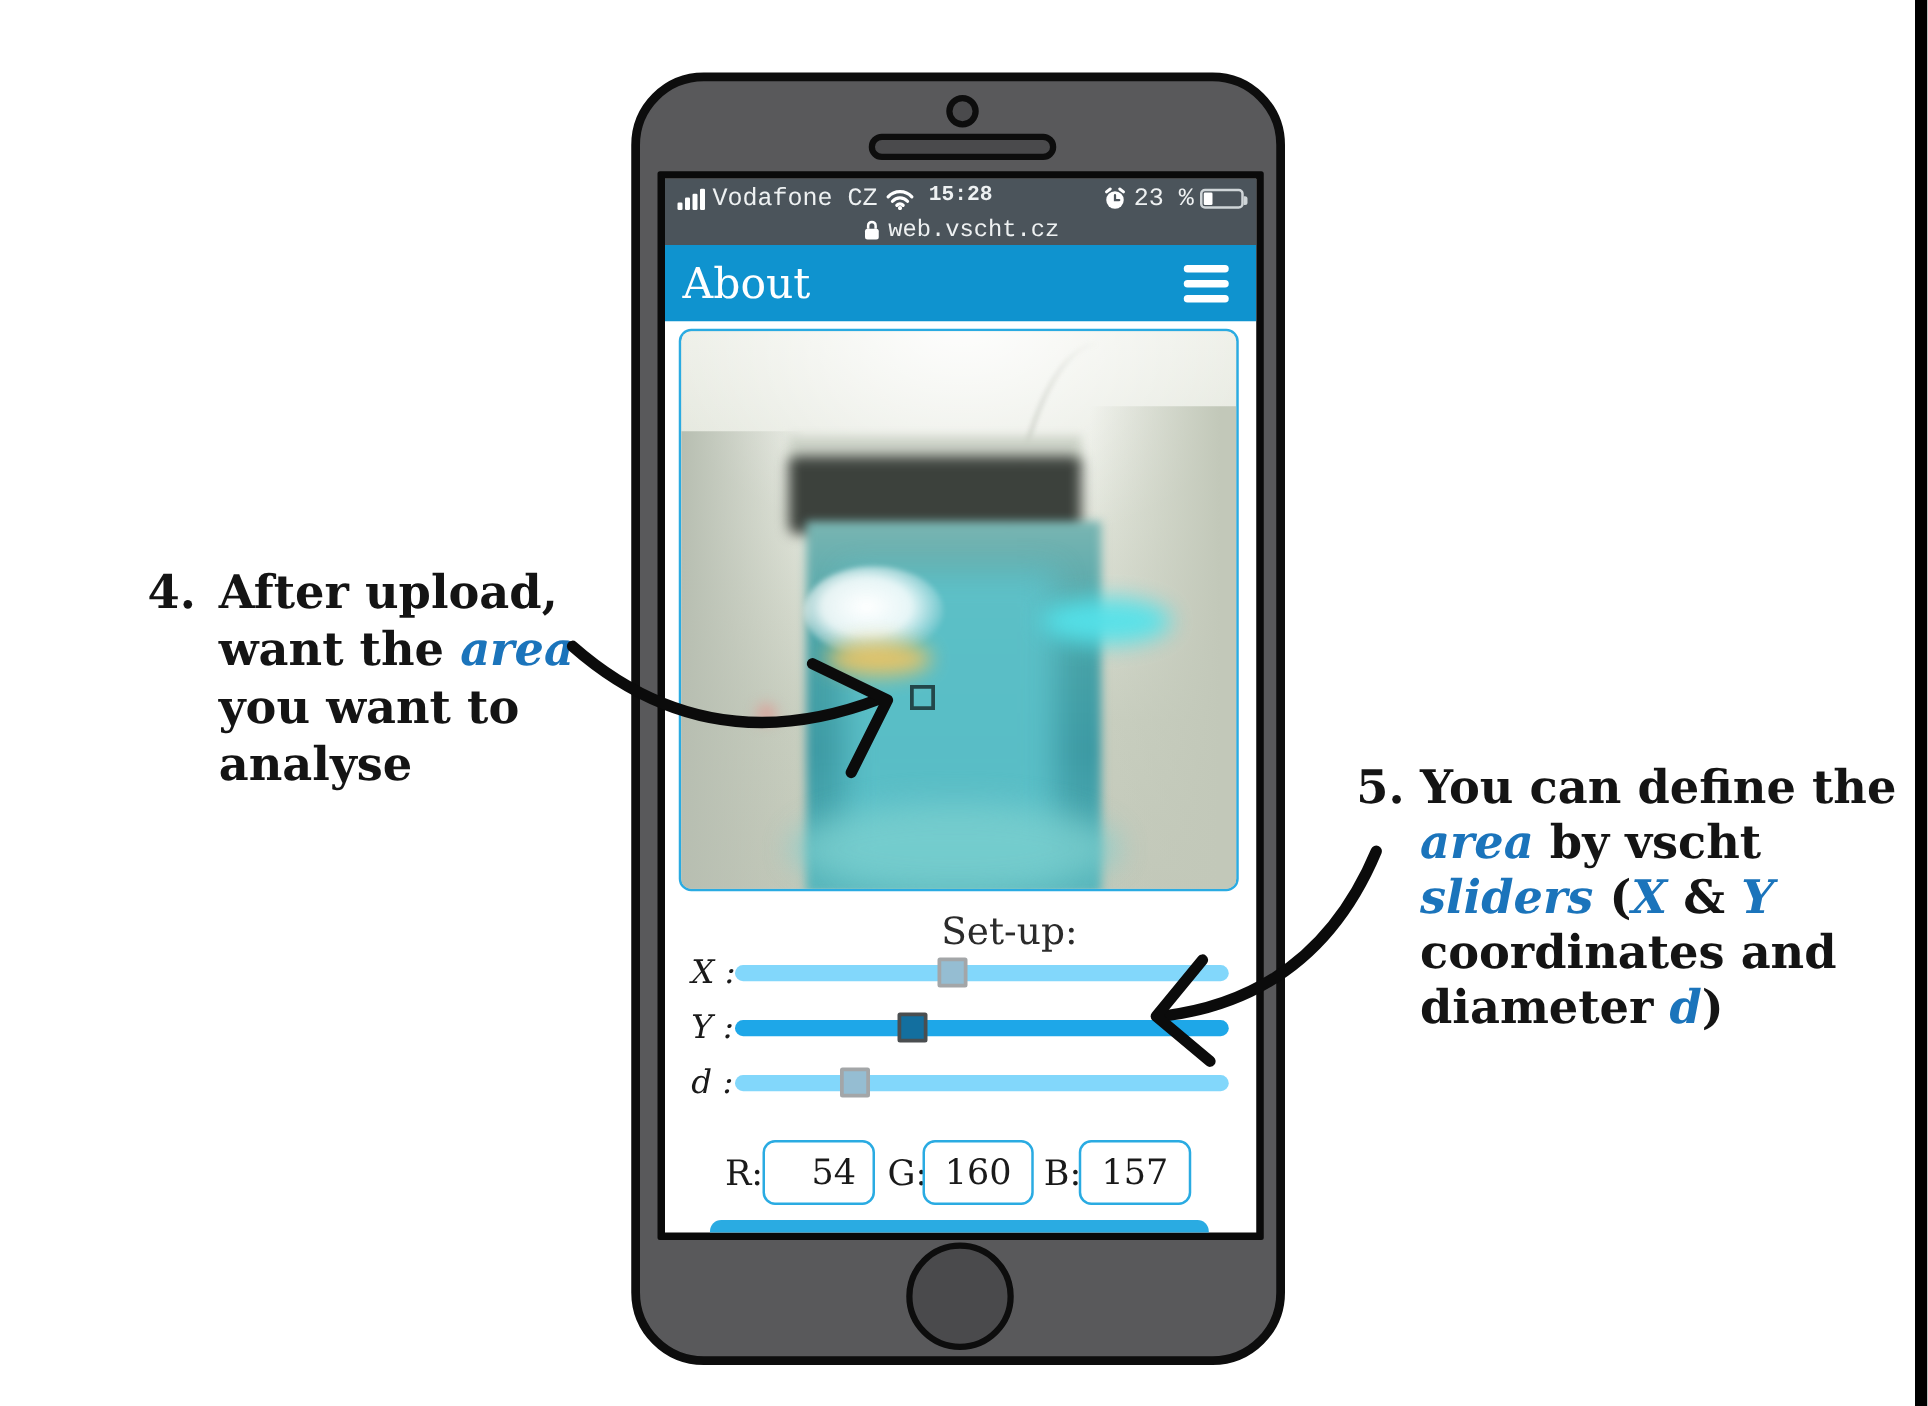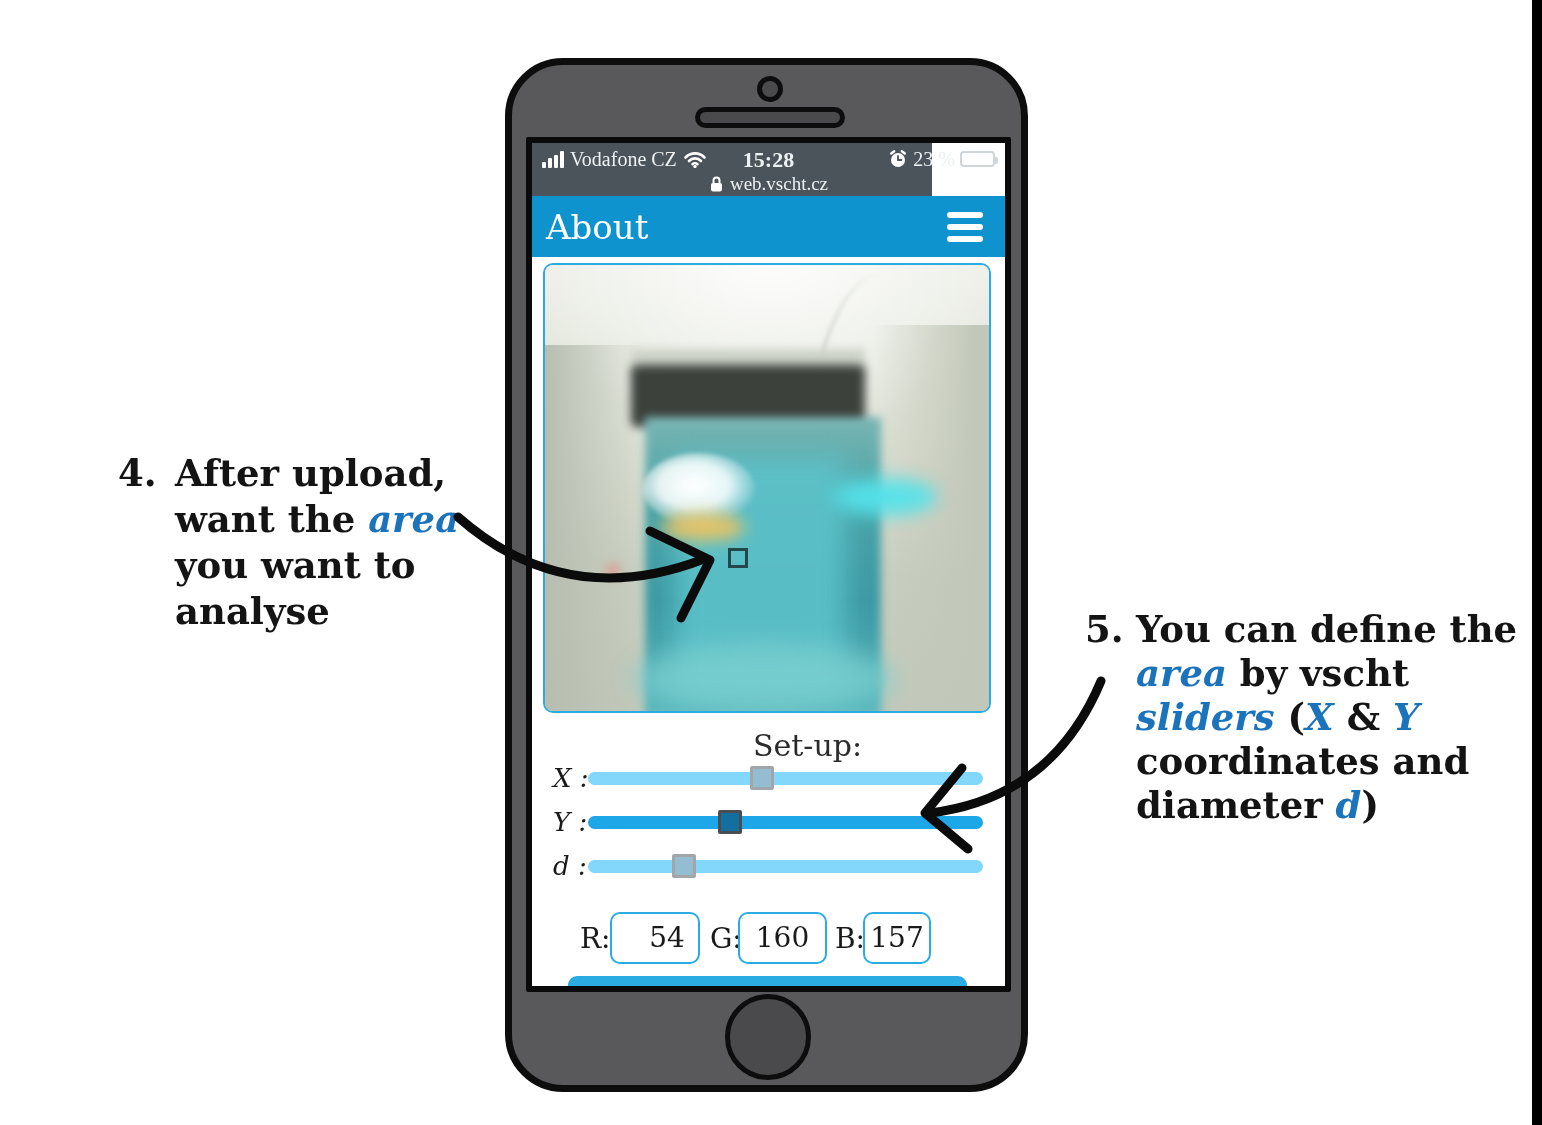--- a/index.html
+++ b/index.html
@@ -21,28 +21,28 @@
     background:#4a4a4c;border:5px solid #0d0d0d;box-sizing:border-box;}
   .home-btn{position:absolute;left:213px;top:929px;width:86px;height:86px;border-radius:50%;
     background:#4a4a4c;border:5px solid #0d0d0d;box-sizing:border-box;}
   .screen{
     position:absolute;left:14px;top:72px;width:485px;height:855px;
     background:#ffffff;border:6px solid #0a0a0a;box-sizing:border-box;border-radius:2px;overflow:hidden;
   }
   .screen-inner{position:absolute;left:0;top:0;width:473px;height:843px;}
 
   
-  .status-bar{position:absolute;left:0;top:0;width:400px;height:53px;background:#4b545b;
-    color:#eef1f2;font-family:Liberation Serif, serif;}
+  .status-bar{position:absolute;left:0;top:0;width:473px;height:53px;background:#4b545b;
+    color:#eef1f2;font-family:Liberation Mono, monospace;}
   .sb-row1{position:absolute;left:0;top:3px;width:473px;height:26px;}
   .sb-left{position:absolute;left:10px;top:0;height:26px;display:flex;align-items:center;gap:6px;}
   .signal{display:flex;align-items:flex-end;gap:2px;height:18px;}
   .signal i{display:block;width:4px;background:#fff;border-radius:1px;}
   .carrier{font-size:20px;}
-  .sb-time{position:absolute;left:50%;top:1px;transform:translateX(-50%);font-size:22px;font-weight:bold;}
+  .sb-time{position:absolute;left:50%;top:1px;transform:translateX(-50%);font-size:17px;font-weight:bold;}
   .sb-right{position:absolute;right:10px;top:0;height:26px;display:flex;align-items:center;gap:5px;}
   .battery-pct{font-size:20px;}
   .battery{position:relative;width:35px;height:16px;border:2px solid #cfd5d8;border-radius:4px;box-sizing:border-box;}
   .battery .fill{position:absolute;left:1px;top:1px;width:7px;height:10px;background:#fff;border-radius:1px;}
   .battery .nub{position:absolute;right:-5px;top:4px;width:3px;height:7px;background:#cfd5d8;border-radius:0 2px 2px 0;}
   .sb-row2{position:absolute;left:0;top:29px;width:473px;height:23px;display:flex;justify-content:center;align-items:center;gap:6px;font-size:19px;}
 
   
   .app-header{position:absolute;left:0;top:53px;width:473px;height:61px;background:#0f93cf;}
   .app-title{position:absolute;left:14px;top:11px;color:#fff;font-size:34px;}
@@ -215,21 +215,21 @@
           <div class="thumb light" style="left:84px;"></div>
         </div>
       </div>
 
       <div class="rgb-row">
         <span class="rgb-label" style="left:48px;">R:</span>
         <div class="rgb-box" style="left:78px;width:90px;padding-left:24px;">54</div>
         <span class="rgb-label" style="left:178px;">G:</span>
         <div class="rgb-box" style="left:206px;width:89px;">160</div>
         <span class="rgb-label" style="left:303px;">B:</span>
-        <div class="rgb-box" style="left:331px;width:68px;text-align:center;">157</div>
+        <div class="rgb-box" style="left:331px;width:90px;text-align:center;">157</div>
       </div>
 
       <div class="bottom-button-edge"></div>
 
     </div>
   </div>
 </div>
 
 <div class="ann ann4">
   <span class="num">4.</span>

